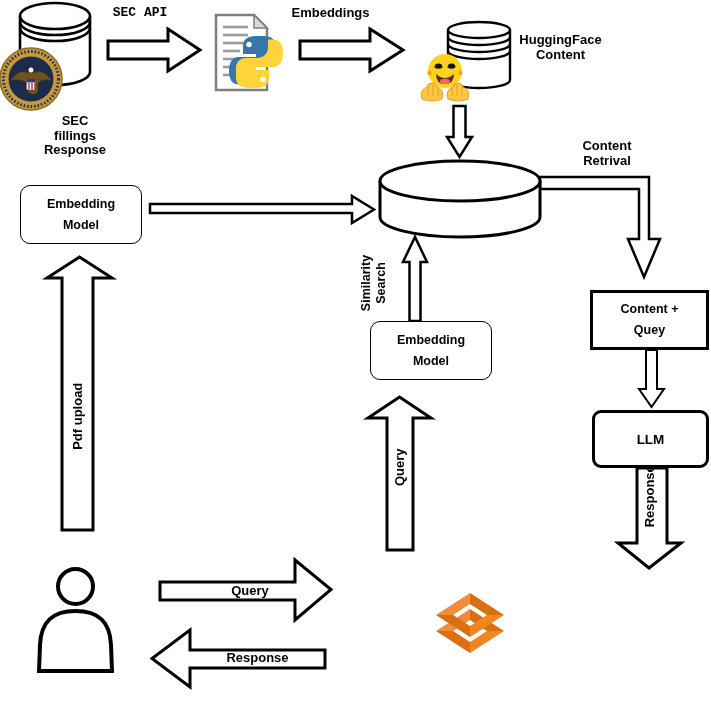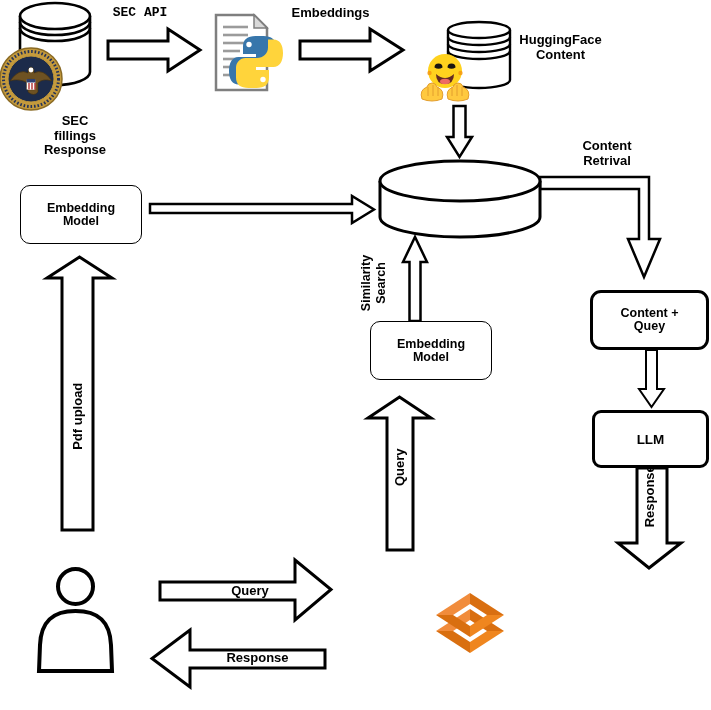--- a/index.html
+++ b/index.html
@@ -3,21 +3,21 @@
 <meta charset="utf-8">
 <style>
   html,body{margin:0;padding:0;background:#fff;}
   #stage{position:relative;width:711px;height:710px;background:#fff;overflow:hidden;
          font-family:"Liberation Sans",sans-serif;}
   #shapes{position:absolute;left:0;top:0;}
   .lbl{position:absolute;font-weight:700;font-size:13px;line-height:14.5px;color:#000;
        text-align:center;white-space:pre-line;}
   .boxlbl{font-size:12.5px;line-height:15px;}
   .node{position:absolute;display:flex;align-items:center;justify-content:center;
-        font-weight:700;font-size:12.5px;line-height:13px;text-align:center;color:#000;
+        font-weight:700;font-size:12.5px;line-height:21px;text-align:center;color:#000;
         background:#fff;white-space:pre-line;box-sizing:border-box;}
   .rounded-thin{border:1.5px solid #000;border-radius:10px;}
   .sharp-thick{border:3px solid #000;}
   .rounded-thick{border:3px solid #000;border-radius:9px;}
   .vrot{transform:rotate(-90deg);transform-origin:center center;}
   .gradio-word{position:absolute;font-size:46px;font-weight:700;letter-spacing:-1px;
        line-height:46px;}
 </style>
 </head>
 <body>
@@ -181,21 +181,21 @@
 
   <div class="lbl" style="left:557px;top:139px;width:100px;">Content
 Retrival</div>
 
   <div class="node rounded-thin" style="left:20px;top:185px;width:122px;height:59px;">Embedding
 Model</div>
 
   <div class="node rounded-thin" style="left:370px;top:321px;width:122px;height:59px;">Embedding
 Model</div>
 
-  <div class="node sharp-thick" style="left:590px;top:290px;width:119px;height:60px;border-radius:11px;">Content +
+  <div class="node sharp-thick" style="left:590px;top:290px;width:119px;height:60px;">Content +
 Quey</div>
 
   <div class="node rounded-thick" style="left:592px;top:410px;width:117px;height:58px;font-size:13.5px;">LLM</div>
 
   <div class="lbl boxlbl vrot" style="left:332px;top:268px;width:84px;">Similarity
 Search</div>
 
   <div class="lbl vrot" style="left:33px;top:409px;width:90px;">Pdf upload</div>
 
   <div class="lbl vrot" style="left:370px;top:460px;width:60px;">Query</div>

